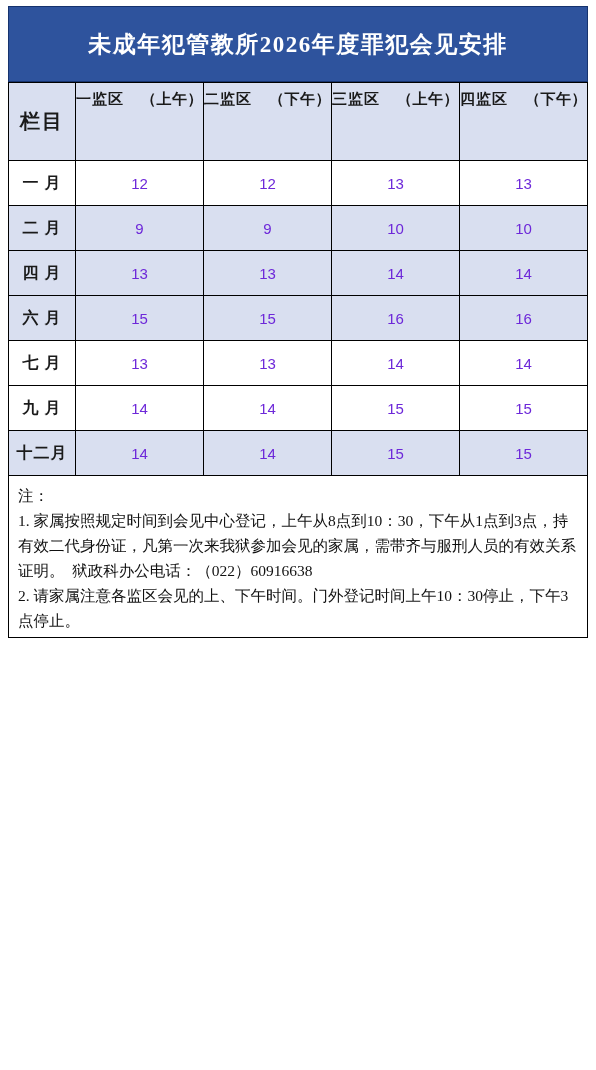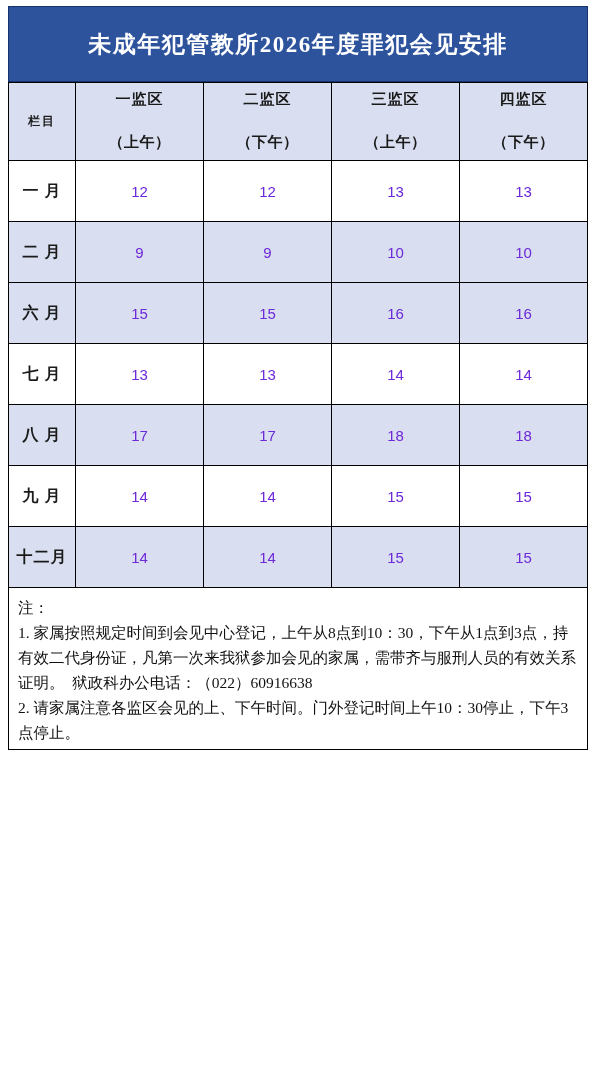--- a/index.html
+++ b/index.html
@@ -62,35 +62,35 @@
 
   
   thead tr { height: 78px; }
   thead th {
     background: #D9DFF0;
     font-weight: bold;
     font-size: 15px;
     font-family: "Liberation Serif", "DejaVu Serif", serif;
   }
   th.item-head {
-    font-size: 12px;
+    font-size: 20px;
     letter-spacing: 2px;
   }
   .zone-head-inner {
     display: flex;
-    flex-direction: column;
+    flex-direction: row;
     justify-content: space-between;
     height: 62px;
     padding: 3px 0 5px 0;
   }
   .zone-name { font-size: 15px; letter-spacing: 1px; }
   .zone-period { font-size: 15px; letter-spacing: 0.5px; text-align: center; }
 
   
-  tbody tr { height: 61px; }
+  tbody tr { height: 45px; }
   tbody tr.odd  td { background: #ffffff; }
   tbody tr.even td { background: #D9DFF0; }
   td.month {
     font-size: 16px;
     font-weight: bold;
     letter-spacing: 1px;
     font-family: "Liberation Serif", "DejaVu Serif", serif;
   }
   td.num {
     font-size: 15px;
@@ -172,39 +172,39 @@
           <td class="num">13</td>
         </tr>
         <tr class="even">
           <td class="month">二 月</td>
           <td class="num">9</td>
           <td class="num">9</td>
           <td class="num">10</td>
           <td class="num">10</td>
         </tr>
         <tr class="even">
+          <td class="month">四 月</td>
+          <td class="num">13</td>
+          <td class="num">13</td>
+          <td class="num">14</td>
+          <td class="num">14</td>
+        </tr>
+        <tr class="even">
           <td class="month">六 月</td>
           <td class="num">15</td>
           <td class="num">15</td>
           <td class="num">16</td>
           <td class="num">16</td>
         </tr>
         <tr class="odd">
           <td class="month">七 月</td>
           <td class="num">13</td>
           <td class="num">13</td>
           <td class="num">14</td>
           <td class="num">14</td>
-        </tr>
-        <tr class="even">
-          <td class="month">八 月</td>
-          <td class="num">17</td>
-          <td class="num">17</td>
-          <td class="num">18</td>
-          <td class="num">18</td>
         </tr>
         <tr class="odd">
           <td class="month">九 月</td>
           <td class="num">14</td>
           <td class="num">14</td>
           <td class="num">15</td>
           <td class="num">15</td>
         </tr>
         <tr class="even">
           <td class="month">十二月</td>

